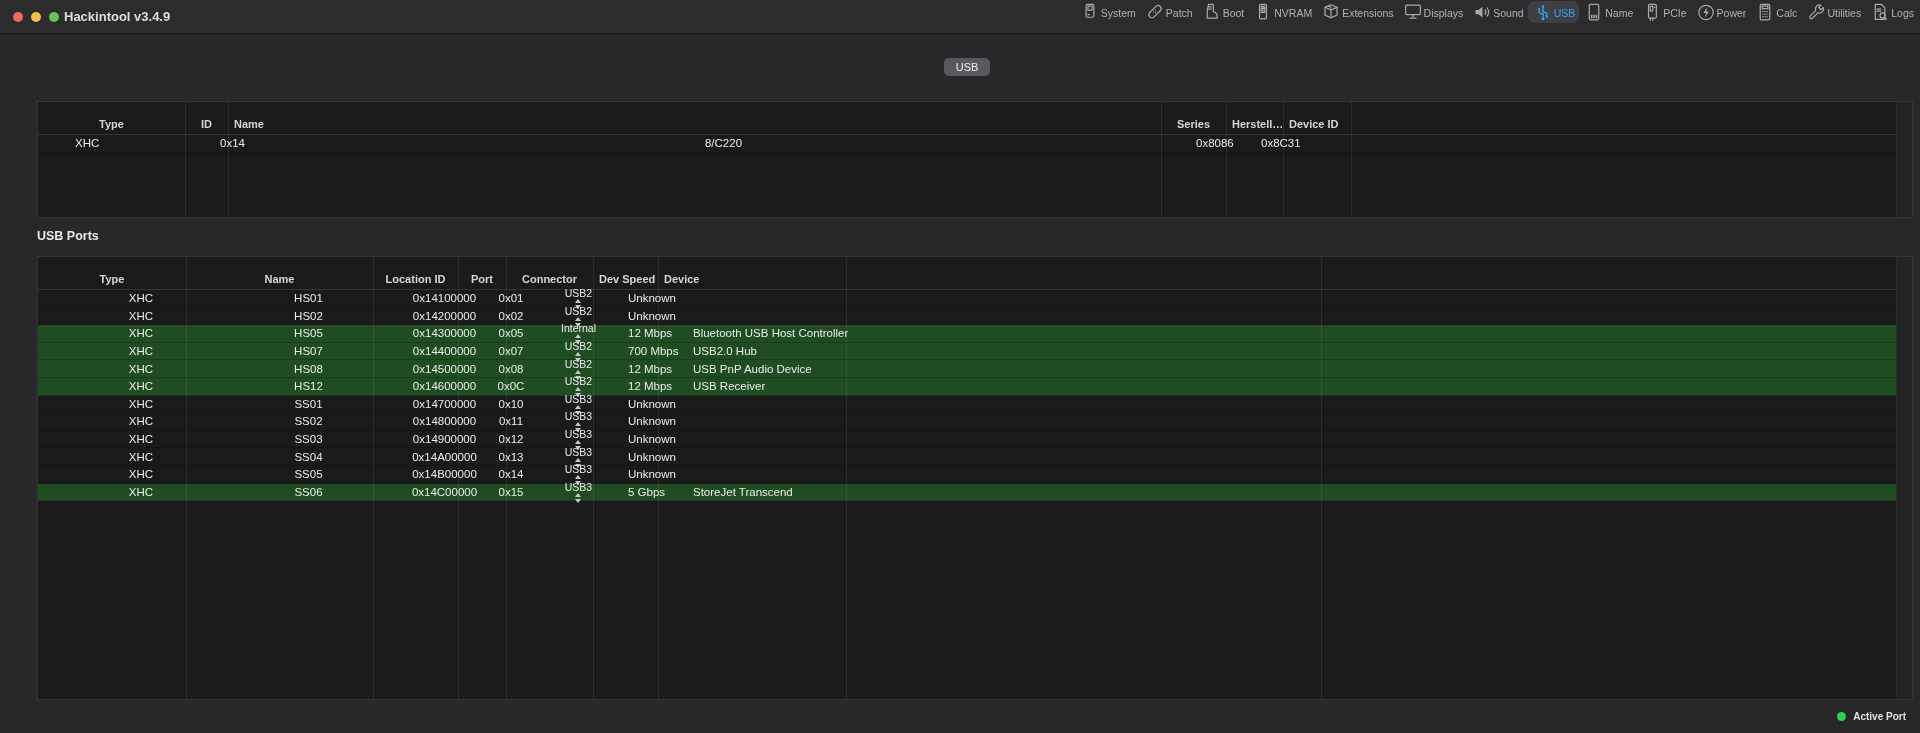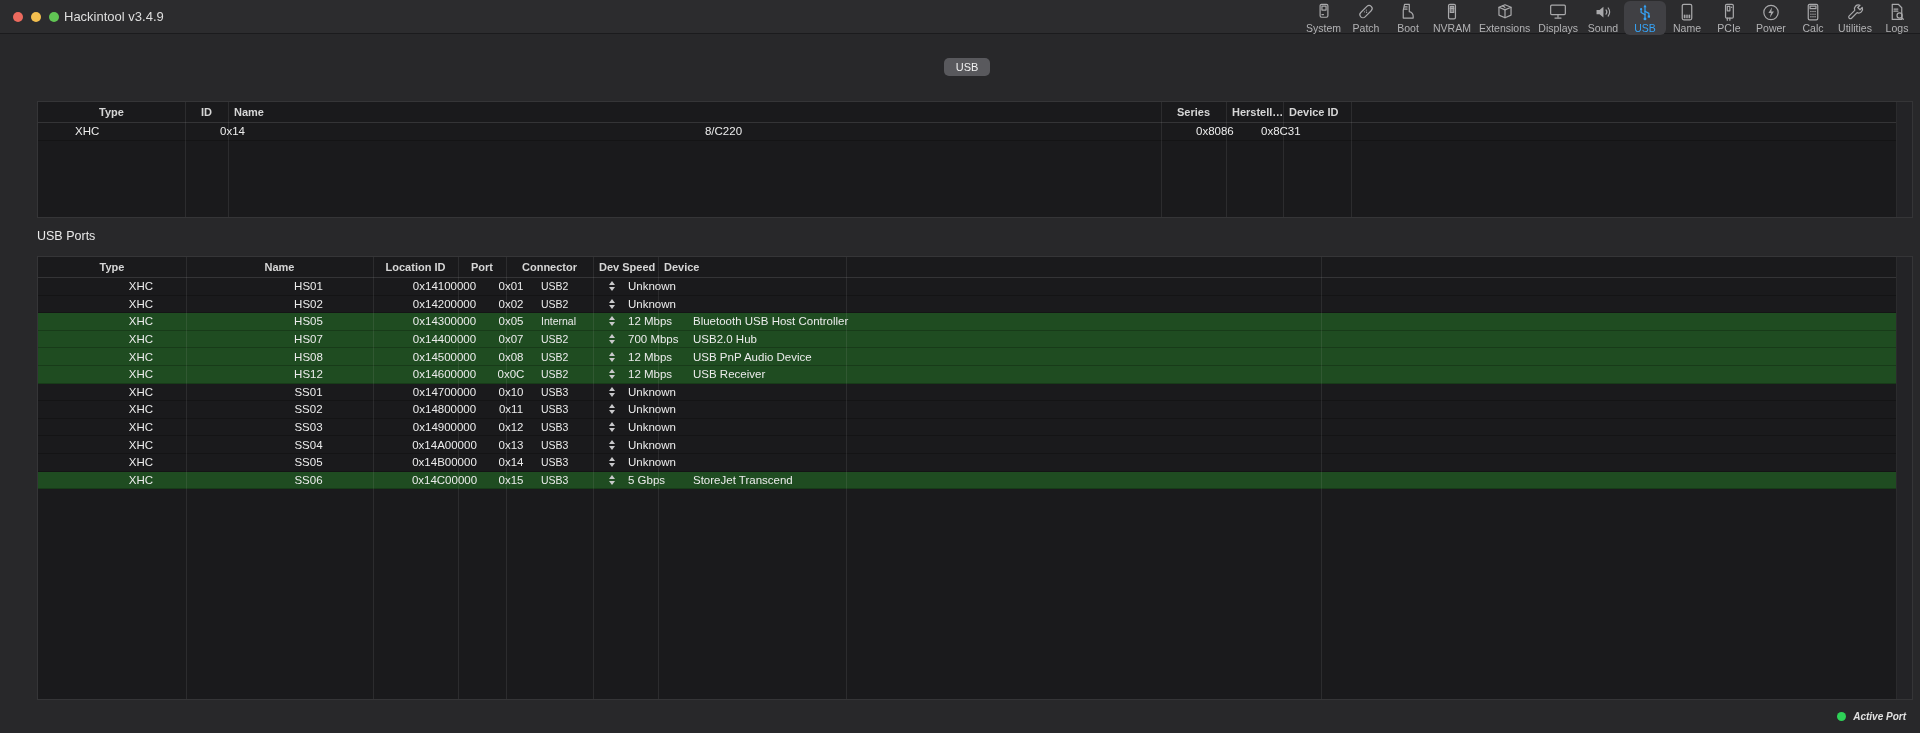--- a/index.html
+++ b/index.html
@@ -10,65 +10,65 @@
     font-family:"Liberation Sans", sans-serif;
   }
   
   .titlebar { position:absolute; top:0; left:0; width:1920px; height:34px;
     background:#2c2c2e; border-bottom:1px solid #1b1b1d; z-index:5; }
   .lights { position:absolute; left:13px; top:12px; display:flex; gap:8px; }
   .light { width:10px; height:10px; border-radius:50%; border:none; cursor:default; }
   .light.red    { background:var(--tl-red); }
   .light.yellow { background:var(--tl-yellow); }
   .light.green  { background:var(--tl-green); }
-  .win-title { position:absolute; left:64px; top:9px; font-size:13px; font-weight:normal; color:#dedede; }
+  .win-title { position:absolute; left:64px; top:9px; font-size:13px; font-weight:bold; color:#dedede; }
   
   .toolbar { position:absolute; right:2px; top:1px; display:flex; align-items:flex-start; }
-  .tb-item { display:flex; flex-direction:column; align-items:center; justify-content:flex-start;
+  .tb-item { display:flex; flex-direction:row; align-items:center; justify-content:flex-start;
     min-width:42px; padding:2px 4px 1px; border-radius:6px; color:#a9a9ab; cursor:default; }
   .tb-item.selected { background:#404044; }
   .tb-icon { height:19px; display:flex; align-items:center; color:#a9a9ab; }
   .tb-icon svg { width:22px; height:19px; display:block; }
   .tb-label { font-size:10.5px; line-height:11px; margin-top:1px; color:#b2b2b4; white-space:nowrap; }
   .tb-item.selected .tb-label, .tb-item.selected .tb-icon { color:var(--accent); }
   
   .usb-tab { position:absolute; left:944px; top:58px; width:46px; height:18px;
     background:#59595d; border:none; border-radius:5px; color:#f1f1f1;
     font-size:11px; font-family:inherit; line-height:18px; text-align:center; }
   
   .table-box { position:absolute; left:37px; width:1876px; background:#1a1a1c;
     border:1px solid #353537; }
   #controllers-box { top:101px; height:117px; }
   #ports-box { top:256px; height:444px; }
   .tinner { position:absolute; left:0; top:0; right:16px; bottom:0; overflow:hidden; }
   .gutter { position:absolute; right:0; top:0; bottom:0; width:16px;
     background:#232326; border-left:1px solid #2b2b2d; }
   .thead { display:grid; height:21px; align-items:center;
-    border-bottom:1px solid #343436; font-size:11px; font-weight:bold; color:#d6d6d6; }
+    border-bottom:1px solid #343436; font-size:11px; font-weight:bold; color:#d6d6d6;margin-top:12px; }
   .g-top   { grid-template-columns:147px 43px 933px 65px 57px 68px auto; }
   .g-ports { grid-template-columns:148px 187px 85px 48px 87px 65px 188px 475px auto; }
   .trow { display:grid; height:17.6px; align-items:center; font-size:11.5px; color:#ececec;
     border-bottom:1px solid rgba(0,0,0,0.22);padding-left:29px; }
   .trow.active { background:var(--green-row); }
   .cell { padding:0 6px; white-space:nowrap; overflow:hidden; }
   .al { text-align:left; } .ac { text-align:center; }
   .pad8 { padding-left:8px; }
   .vsep { position:absolute; top:0; bottom:0; width:1px; background:rgba(170,170,170,0.13); }
   
-  .popup { display:flex; align-items:center; justify-content:space-between; font-size:10.5px; }
+  .popup { display:flex; align-items:center; justify-content:flex-end; font-size:10.5px;flex-direction:column; }
   .chev { display:flex; flex-direction:column; gap:2px; margin-right:1px; }
   .chev i { display:block; width:0; height:0; border-left:3px solid transparent; border-right:3px solid transparent; }
   .chev .up { border-bottom:4px solid #c9c9cb; }
   .chev .dn { border-top:4px solid #c9c9cb; }
   
-  .section-title { position:absolute; left:37px; top:229px; font-size:12.5px; font-weight:normal; color:#eaeaea; }
+  .section-title { position:absolute; left:37px; top:229px; font-size:12.5px; font-weight:bold; color:#eaeaea; }
   
   .legend { position:absolute; right:14px; top:711px; display:flex; align-items:center; gap:7px; }
   .legend .dot { width:9px; height:9px; border-radius:50%; background:var(--dot); }
-  .legend .lbl { font-size:10px; font-weight:bold; color:#e2e2e2;font-style:italic; }
+  .legend .lbl { font-size:10px; font-weight:bold; color:#e2e2e2; }
 </style>
 </head>
 <body>
 
 <div class="titlebar">
   <div class="lights">
     <button class="light red"></button>
     <button class="light yellow"></button>
     <button class="light green"></button>
   </div>

